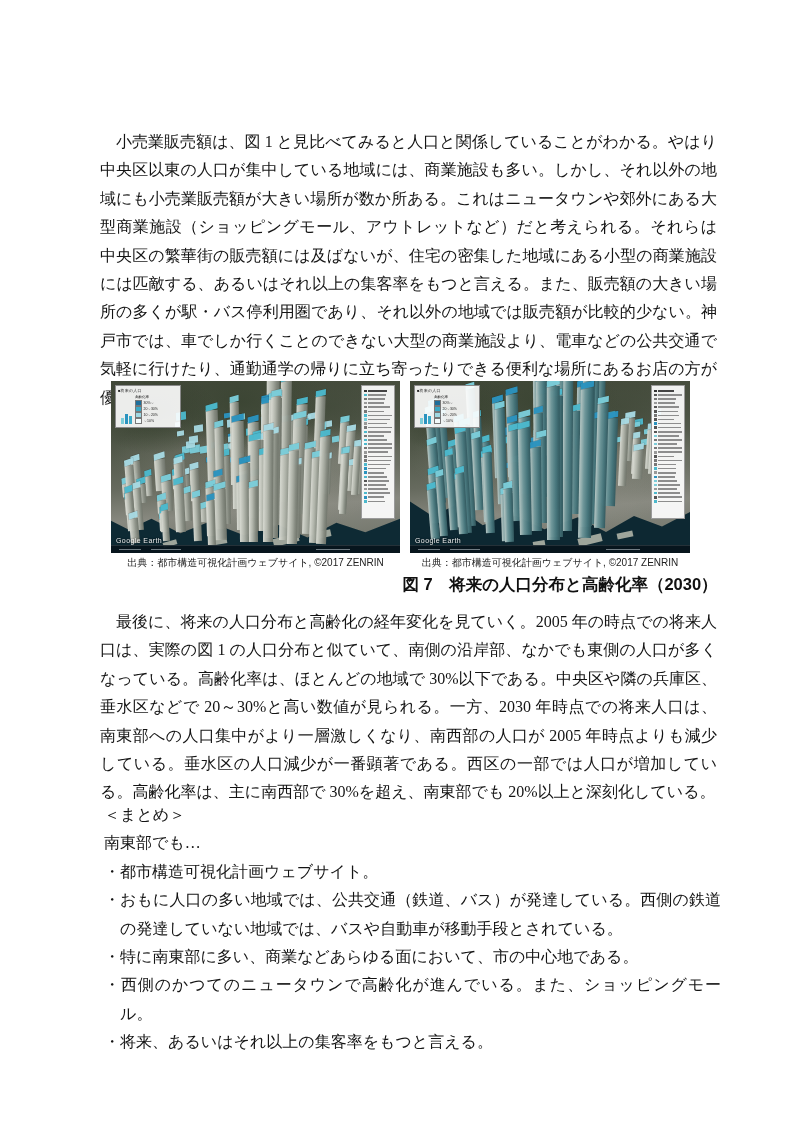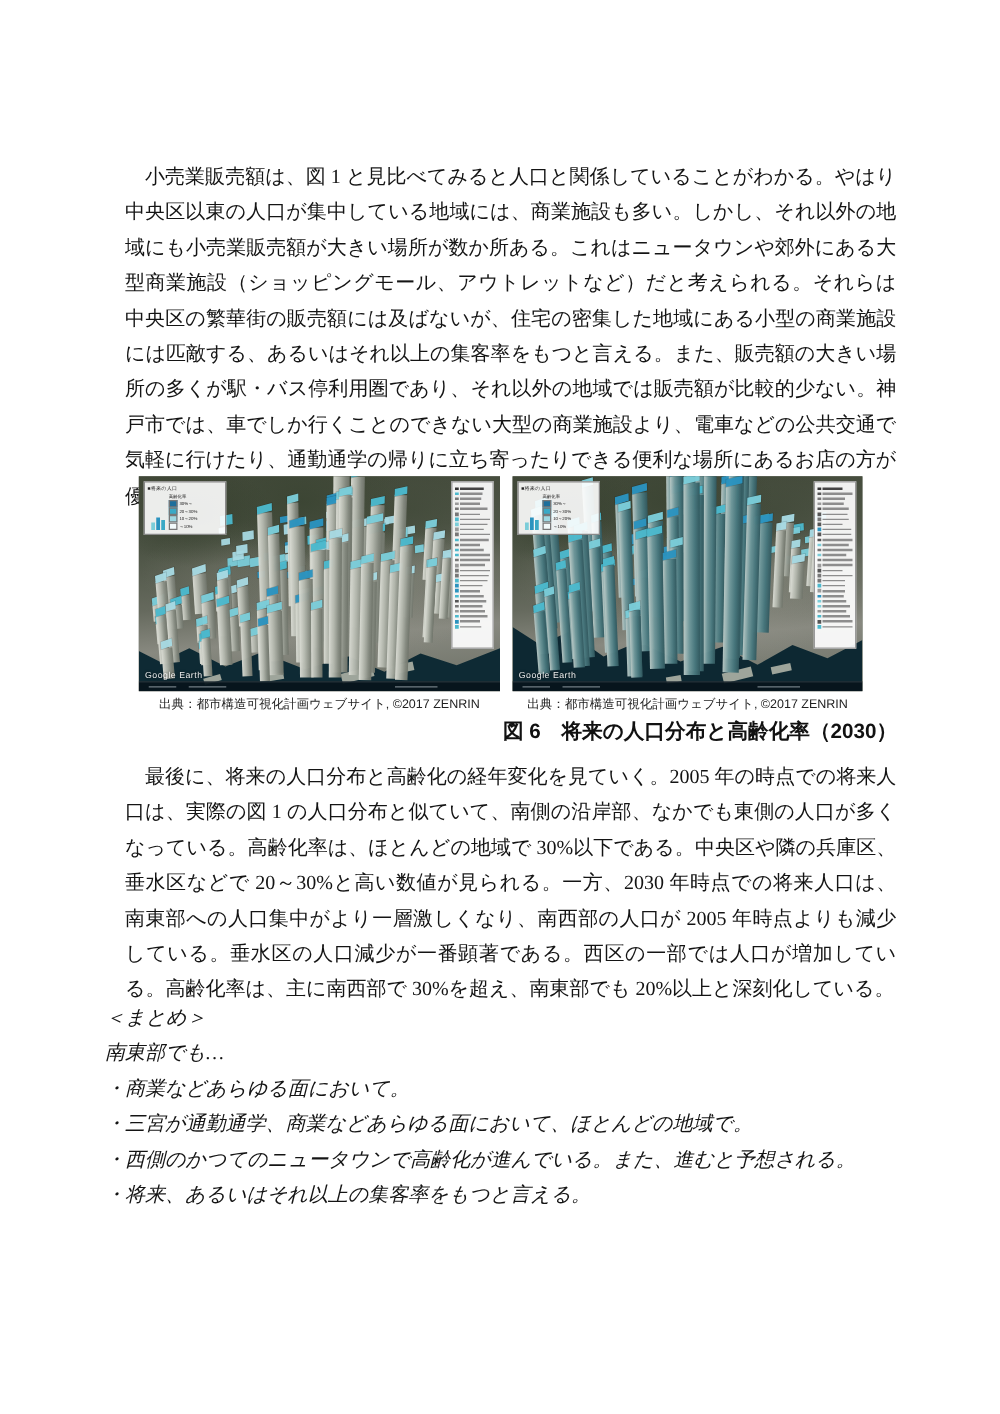--- a/index.html
+++ b/index.html
@@ -5,21 +5,21 @@
   html,body{margin:0;padding:0;}
   body{width:800px;height:1131px;background:#ffffff;position:relative;
        font-family:"Liberation Serif","DejaVu Serif",serif;color:#111;}
   #page{position:absolute;inset:0;overflow:hidden;background:#ffffff;}
 
   
   .para{position:absolute;left:100px;width:617px;font-size:16px;line-height:28.4px;
         text-align:justify;text-indent:1em;color:#141414;}
   #p1{top:128px;}
   #p2{top:608px;}
-  #summary{position:absolute;left:84px;top:801px;width:617px;font-size:16px;line-height:28.4px;color:#141414;font-style:italic;}
+  #summary{position:absolute;left:104px;top:801px;width:617px;font-size:16px;line-height:28.4px;color:#141414;}
   .sum-line{white-space:pre-wrap;}
   .bullet{padding-left:16px;text-indent:-16px;text-align:justify;}
 
   
   .map{position:absolute;overflow:hidden;background:#4f5647;}
   #map2005{left:111px;top:381px;width:289px;height:172px;}
   #map2030{left:410px;top:381px;width:280px;height:172px;}
   .terrain{position:absolute;inset:0;background:
     radial-gradient(90px 60px at 15% 18%, rgba(52,62,44,.85), transparent 70%),
     radial-gradient(120px 70px at 45% 12%, rgba(58,68,50,.85), transparent 70%),
@@ -1015,28 +1015,29 @@
     <div class="watermark">Google Earth</div>
     <div class="statusbar">
       <i style="left:8px;width:22px;"></i>
         <i style="left:40px;width:30px;"></i>
         <i style="right:50px;width:34px;"></i>
     </div>
   </div>
 
   <div class="fig-source" id="src5">出典：都市構造可視化計画ウェブサイト, ©2017 ZENRIN</div>
   <div class="fig-source" id="src6">出典：都市構造可視化計画ウェブサイト, ©2017 ZENRIN</div>
-  <div class="fig-caption" id="cap6">図 6　将来の人口分布と高齢化率（2030）</div>
+  <div class="fig-caption" id="cap6">図 7　将来の人口分布と高齢化率（2030）</div>
 
   <div class="para" id="p2">最後に、将来の人口分布と高齢化の経年変化を見ていく。2005 年の時点での将来人口は、実際の図 1 の人口分布と似ていて、南側の沿岸部、なかでも東側の人口が多くなっている。高齢化率は、ほとんどの地域で 30%以下である。中央区や隣の兵庫区、垂水区などで 20～30%と高い数値が見られる。一方、2030 年時点での将来人口は、南東部への人口集中がより一層激しくなり、南西部の人口が 2005 年時点よりも減少している。垂水区の人口減少が一番顕著である。西区の一部では人口が増加している。高齢化率は、主に南西部で 30%を超え、南東部でも 20%以上と深刻化している。</div>
 
   <div id="summary">
     <div class="sum-line">＜まとめ＞</div>
     <div class="sum-line">南東部でも…</div>
     <div>
-        <div class="bullet">・商業などあらゆる面において。</div>
-        <div class="bullet">・三宮が通勤通学、商業などあらゆる面において、ほとんどの地域で。</div>
-        <div class="bullet">・西側のかつてのニュータウンで高齢化が進んでいる。また、進むと予想される。</div>
+        <div class="bullet">・都市構造可視化計画ウェブサイト。</div>
+        <div class="bullet">・おもに人口の多い地域では、公共交通（鉄道、バス）が発達している。西側の鉄道の発達していない地域では、バスや自動車が移動手段とされている。</div>
+        <div class="bullet">・特に南東部に多い、商業などあらゆる面において、市の中心地である。</div>
+        <div class="bullet">・西側のかつてのニュータウンで高齢化が進んでいる。また、ショッピングモール。</div>
         <div class="bullet">・将来、あるいはそれ以上の集客率をもつと言える。</div>
       </div>
   </div>
 
 </div>
 
 </body></html>

